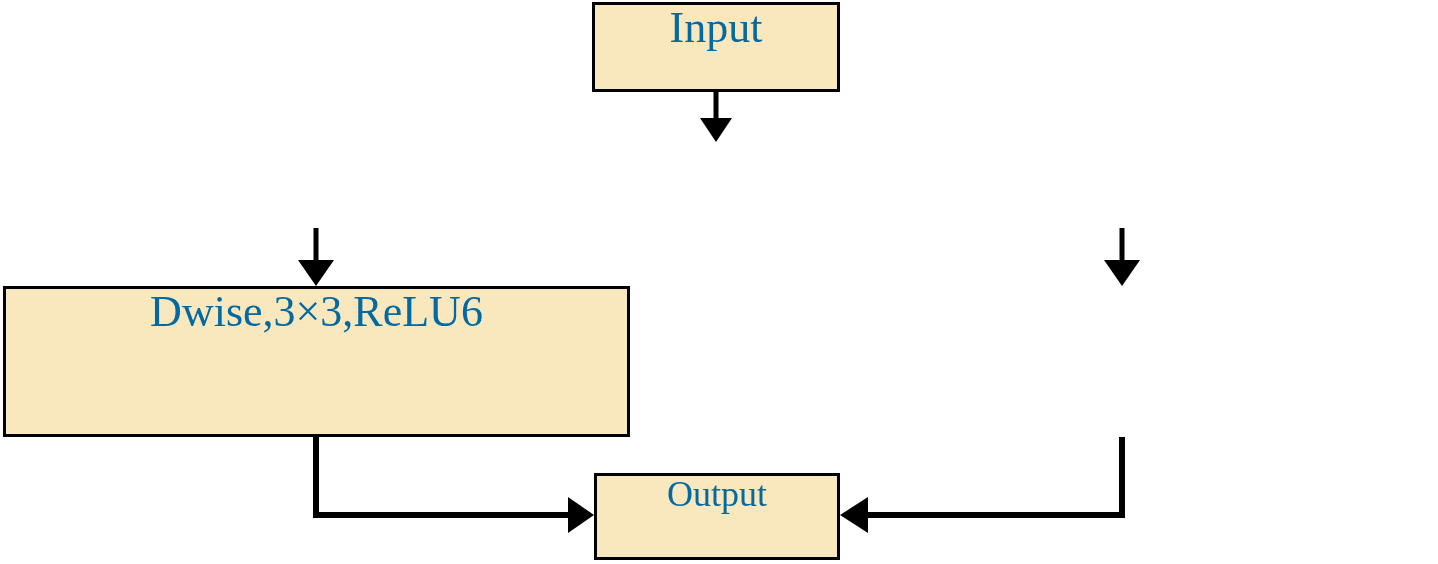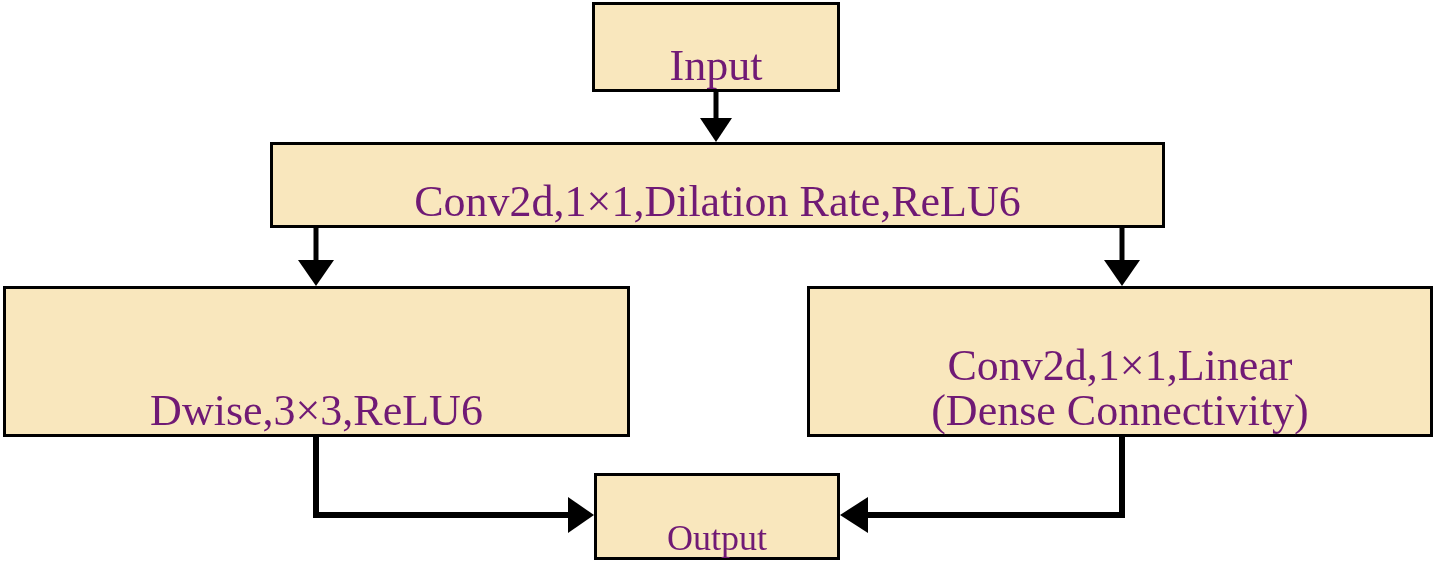--- a/index.html
+++ b/index.html
@@ -21,24 +21,24 @@
     top: 0;
     width: 1438px;
     height: 564px;
   }
   .node {
     position: absolute;
     box-sizing: border-box;
     background: #f9e7bd;
     border: 3px solid #000000;
     display: flex;
-    align-items: flex-end;
+    align-items: flex-start;
     justify-content: center;
     text-align: center;
-    color: #701a75;
+    color: #0369a1;
     line-height: 1.04;
     z-index: 2;
   }
   .node-label {
     display: block;
     white-space: pre-line;
     padding: 0 6px;
   }
 
   
@@ -120,30 +120,23 @@
     <g>
       <path d="M 1122 437 L 1122 515 L 866 515" fill="none" stroke="#000000" stroke-width="6" stroke-linejoin="miter"></path>
       <polygon points="868,497 868,533 840,515" fill="#000000"></polygon>
     </g>
   </svg>
 
   <div class="node" id="node-input">
     <span class="node-label">Input</span>
   </div>
 
-  <div class="node" id="node-conv-dilation">
-    <span class="node-label">Conv2d,1×1,Dilation Rate,ReLU6</span>
-  </div>
 
   <div class="node" id="node-dwise">
     <span class="node-label">Dwise,3×3,ReLU6</span>
   </div>
 
-  <div class="node" id="node-conv-linear">
-    <span class="node-label">Conv2d,1×1,Linear
-(Dense Connectivity)</span>
-  </div>
 
   <div class="node" id="node-output">
     <span class="node-label">Output</span>
   </div>
 
 </div>
 
 </body></html>

